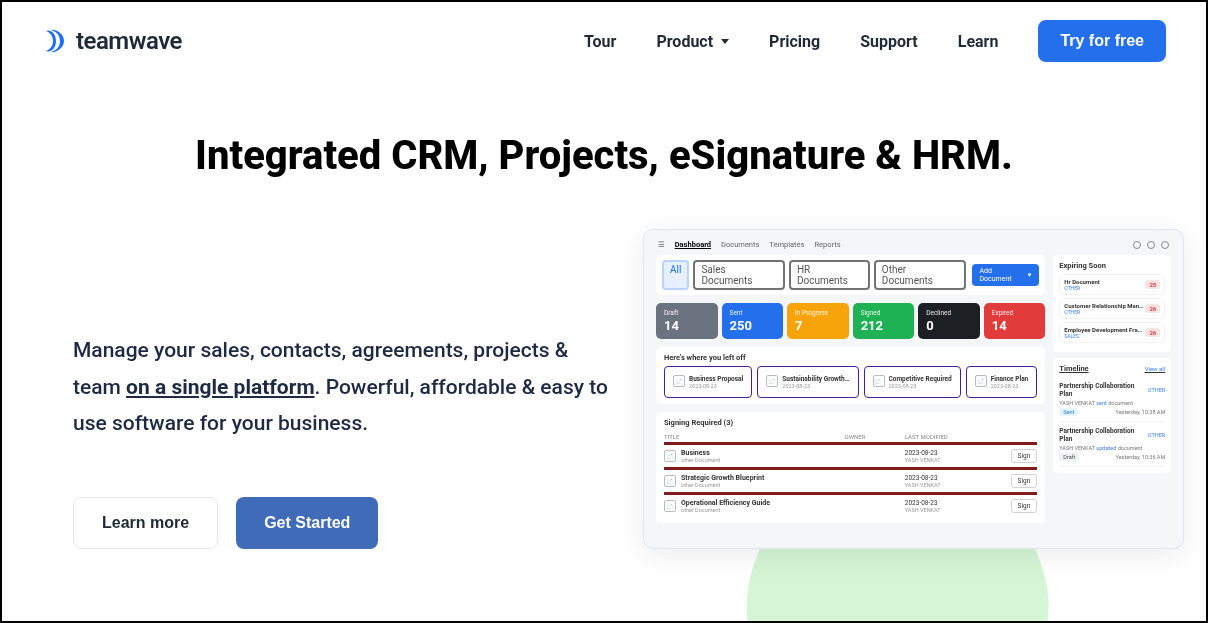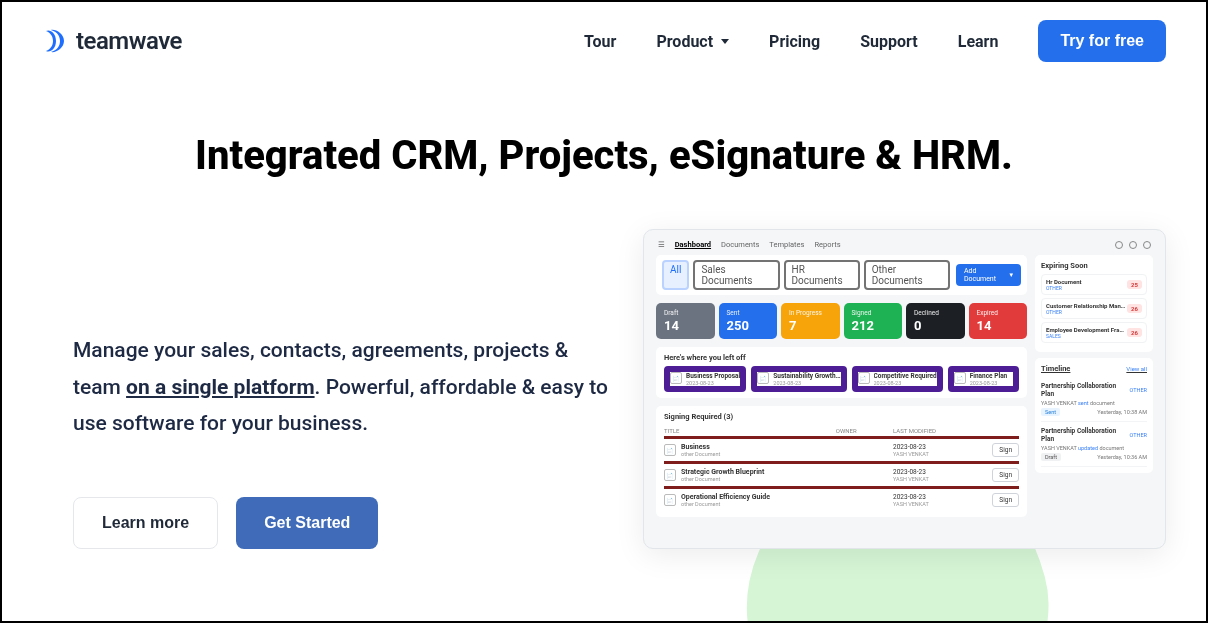--- a/index.html
+++ b/index.html
@@ -206,23 +206,23 @@
 .c-declined { background: #1c1f24; }
 .c-expired { background: #e23b3b; }
 .card {
   background: #fff;
   border-radius: 5px;
   padding: 6px 8px;
 }
 .card-title { font-size: 7.5px; font-weight: 700; margin-bottom: 4px; }
 .leftoff-grid { display: grid; grid-template-columns: repeat(4, 1fr); gap: 5px; }
 .leftoff-item {
-  border: 6px solid #4c1d95;
+  border: 1px solid #4c1d95;
   border-radius: 4px;
-  padding: 0;
+  padding: 8px;
   display: flex;
   gap: 4px;
   align-items: flex-start;
 }
 .doc-ic {
   width: 12px; height: 12px;
   border: 1px solid #bbb;
   border-radius: 2px;
   flex-shrink: 0;
   display: flex;

